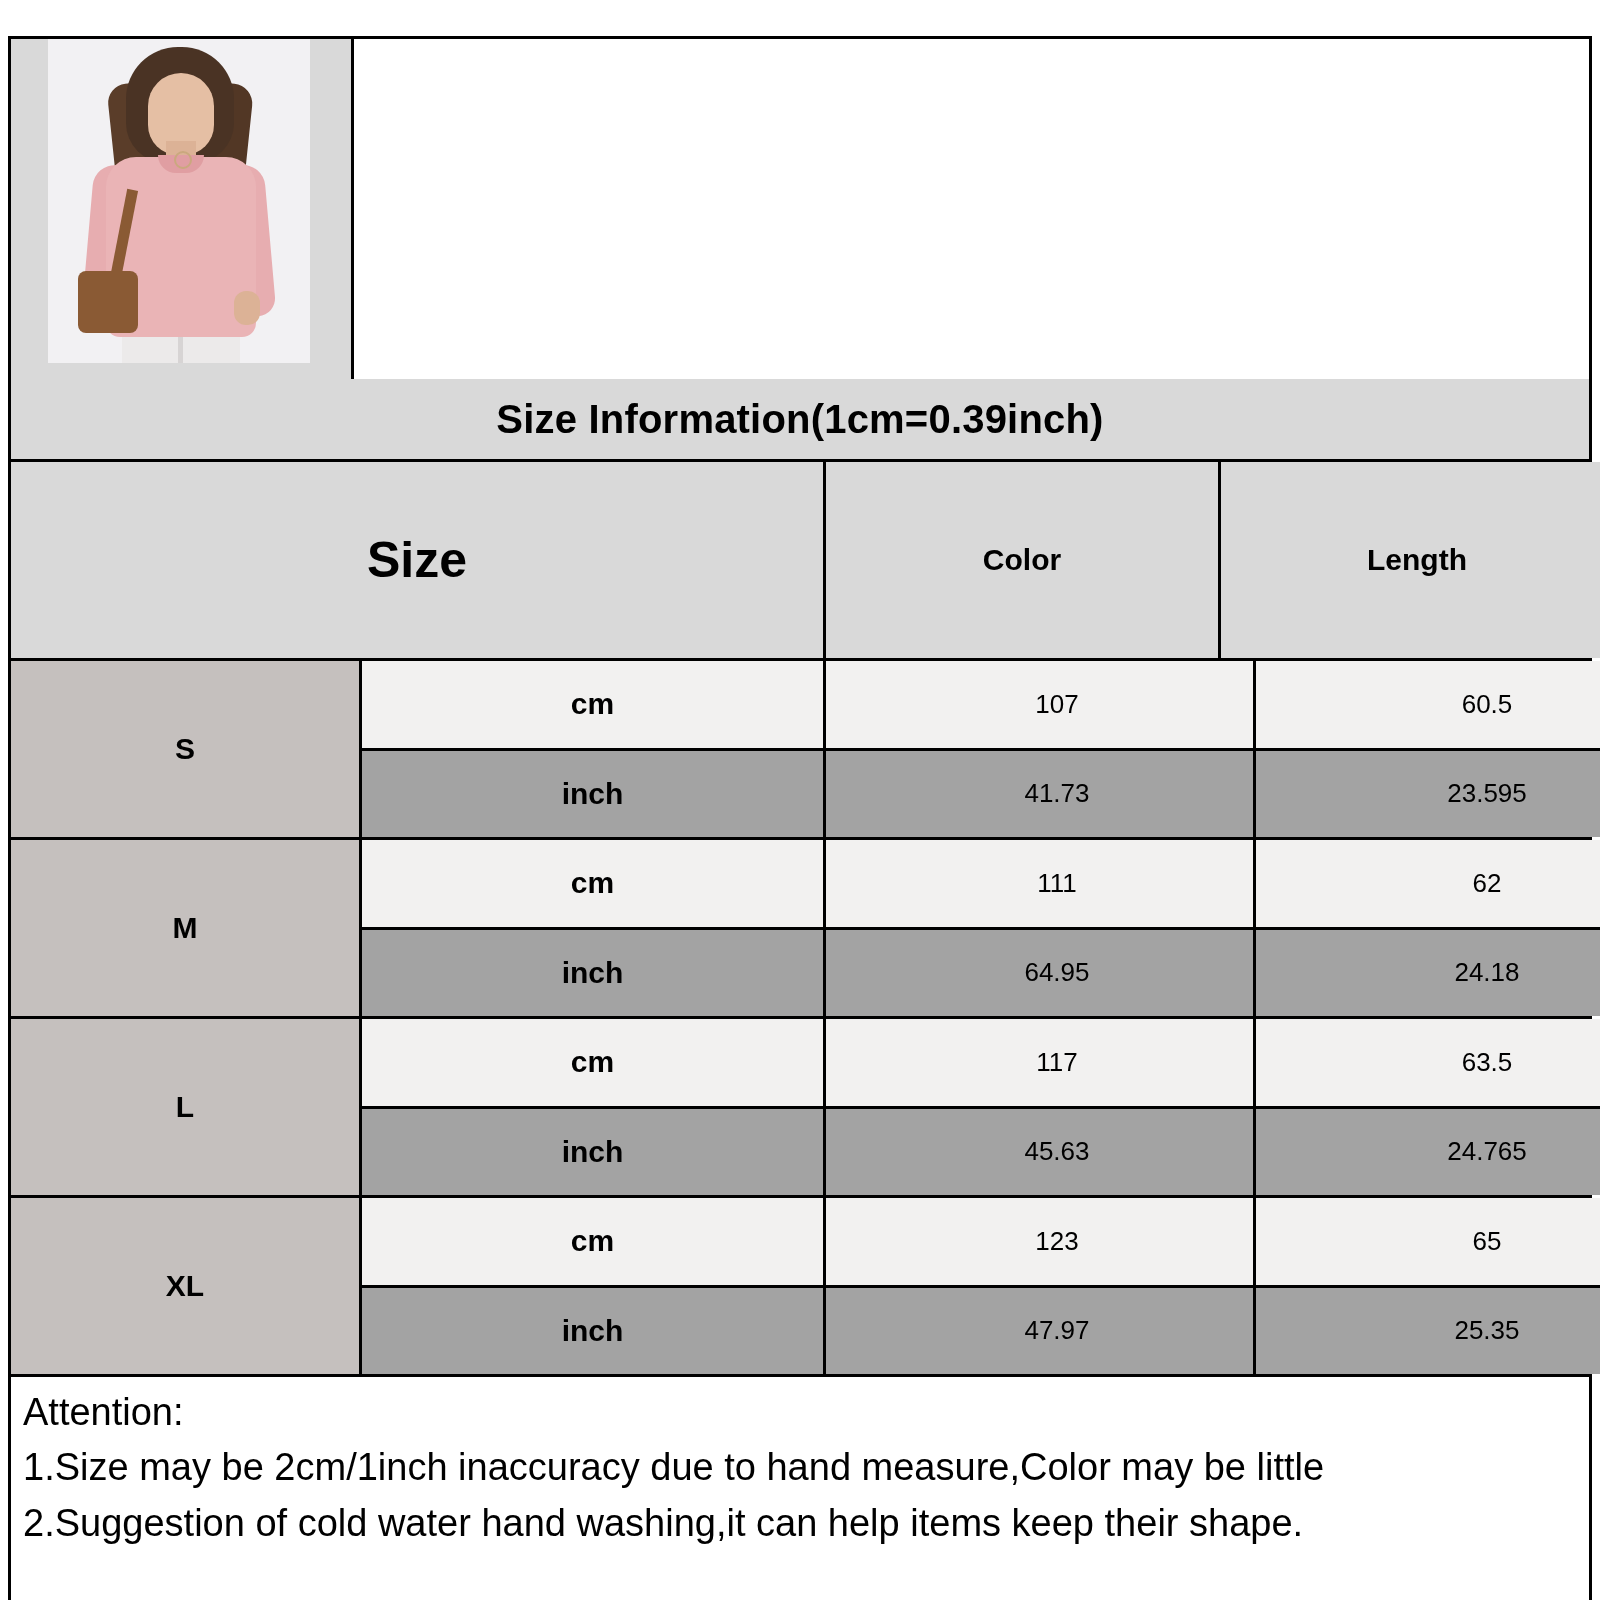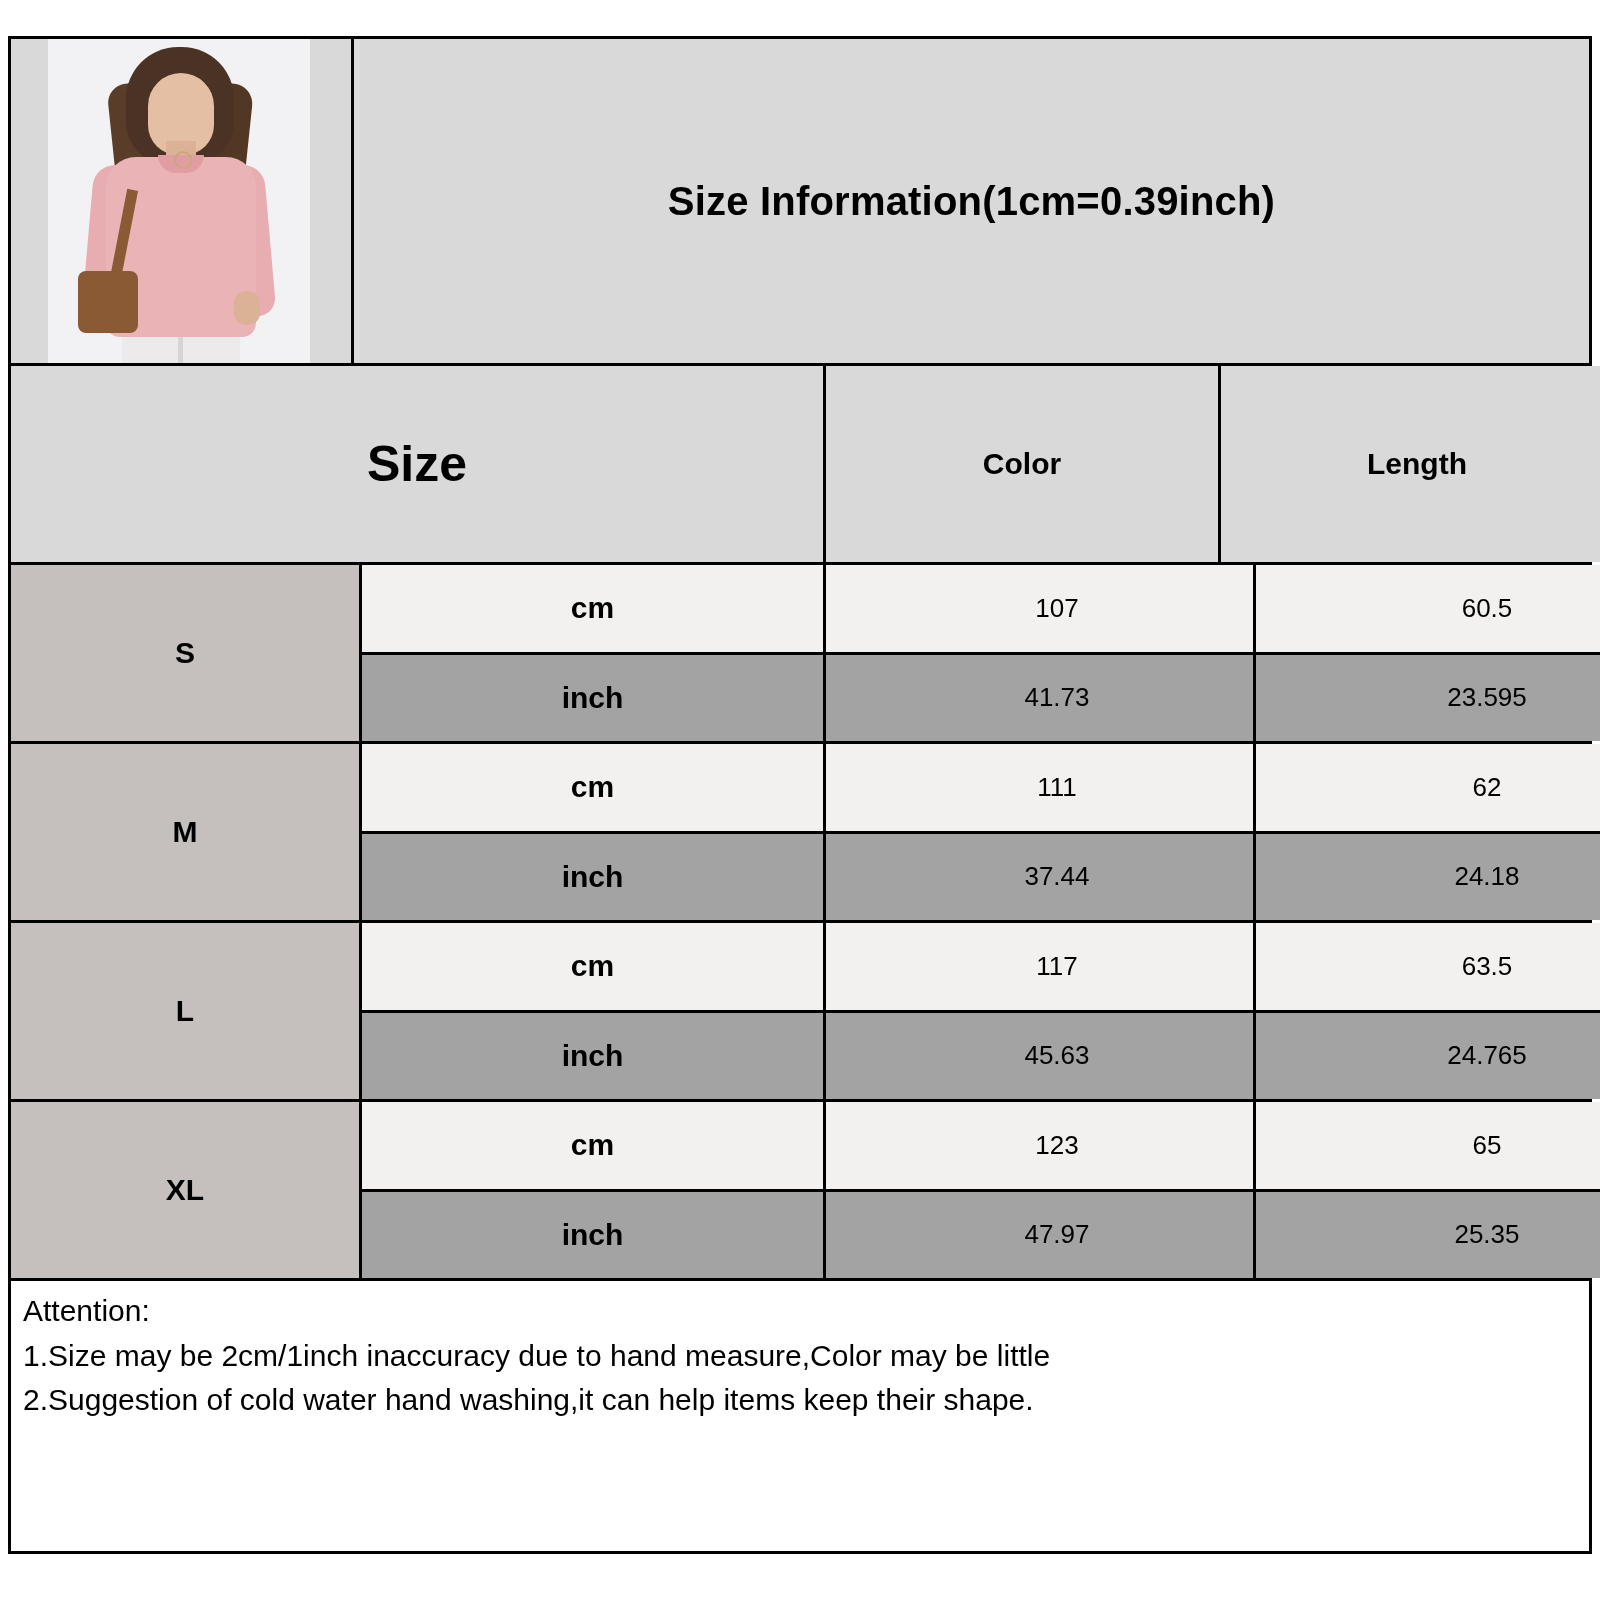--- a/index.html
+++ b/index.html
@@ -25,21 +25,22 @@
     top: 36px;
     width: 1584px;
     border: 3px solid #000;
     box-sizing: border-box;
     background: #fff;
   }
 
   
   .header-row {
     display: flex;
-    height: 324px;
+    height: 420px;
+    flex-direction: column;
   }
   .photo-cell {
     width: 340px;
     border-right: 3px solid #000;
     background: #d9d9d9;
     position: relative;
     overflow: hidden;
     flex: 0 0 340px;
   }
   .photo-inner {
@@ -216,21 +217,21 @@
   .row-inch .unit-cell, .row-inch .val-cell { background: #a3a3a3; }
 
   
   .attention {
     border-top: 3px solid #000;
     padding: 10px 12px 30px 12px;
     min-height: 230px;
   }
   .attention p {
     margin: 0 0 4px 0;
-    font-size: 30px;
+    font-size: 38px;
     color: #000;
     line-height: 1.35;
   }
 </style>
 </head>
 <body>
 
 <div id="page">
   <div class="size-chart">
 
@@ -287,21 +288,21 @@
     <div class="size-group">
       <div class="group-label">M</div>
       <div class="group-rows">
         <div class="data-row top row-cm">
           <div class="unit-cell">cm</div>
           <div class="val-cell bust">111</div>
           <div class="val-cell">62</div>
         </div>
         <div class="data-row row-inch">
           <div class="unit-cell">inch</div>
-          <div class="val-cell bust">37.44</div>
+          <div class="val-cell bust">64.95</div>
           <div class="val-cell">24.18</div>
         </div>
       </div>
     </div>
 
     <div class="size-group">
       <div class="group-label">L</div>
       <div class="group-rows">
         <div class="data-row top row-cm">
           <div class="unit-cell">cm</div>

